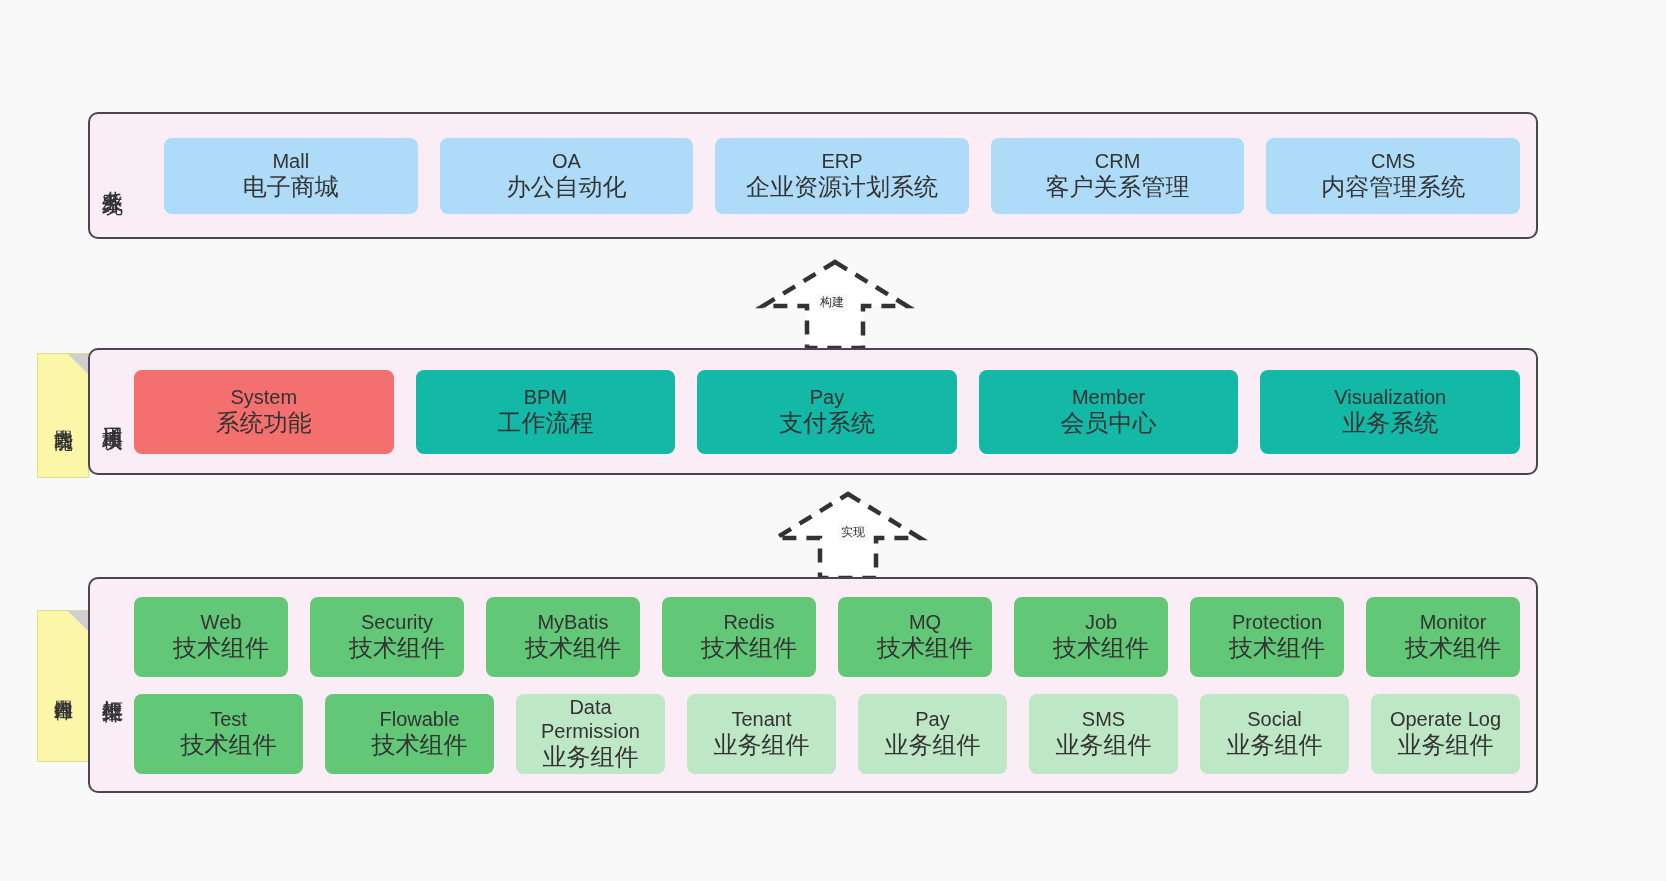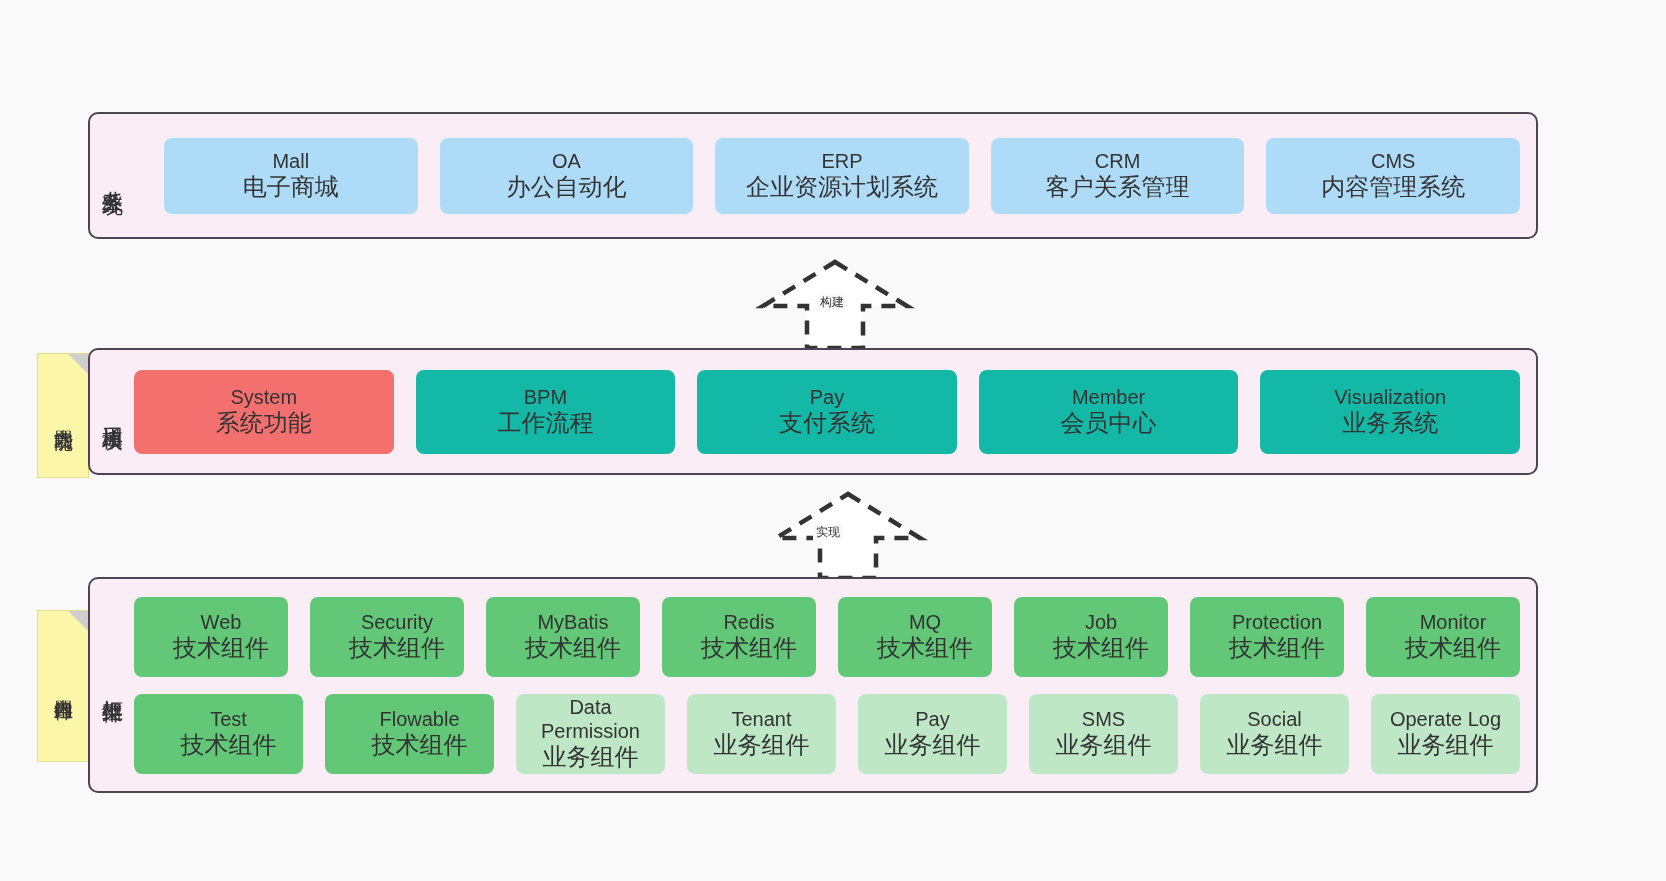--- a/index.html
+++ b/index.html
@@ -135,21 +135,21 @@
     background: #F9F9F9;
     padding: 0 3px;
     white-space: nowrap;
     user-select: none;
   }
 
   #conn-build  { left: 755px; top: 258px; width: 160px; height: 90px; }
   #conn-build .conn-label  { left: 62px; top: 36px; }
 
   #conn-impl   { left: 768px; top: 490px; width: 160px; height: 88px; }
-  #conn-impl .conn-label   { left: 45px; top: 34px; }
+  #conn-impl .conn-label   { left: 70px; top: 34px; }
 </style>
 </head>
 <body>
 
 <div id="canvas">
 
   <div class="layer" id="layer-business">
     <div class="layer-title">业务系统</div>
     <div class="layer-body">
       <div class="row">

